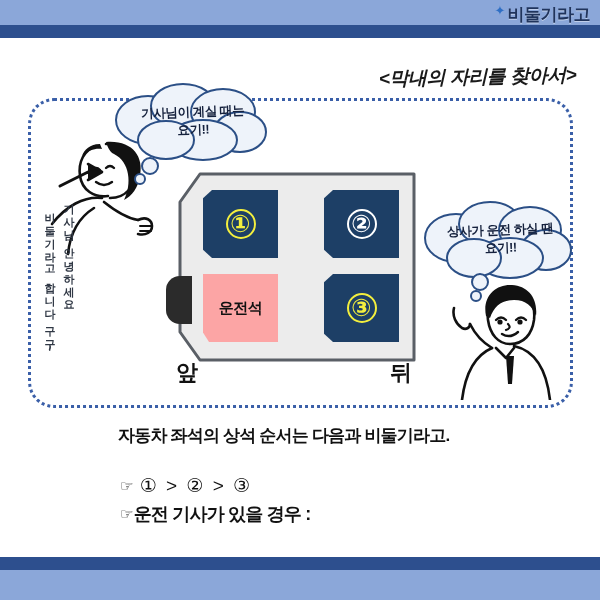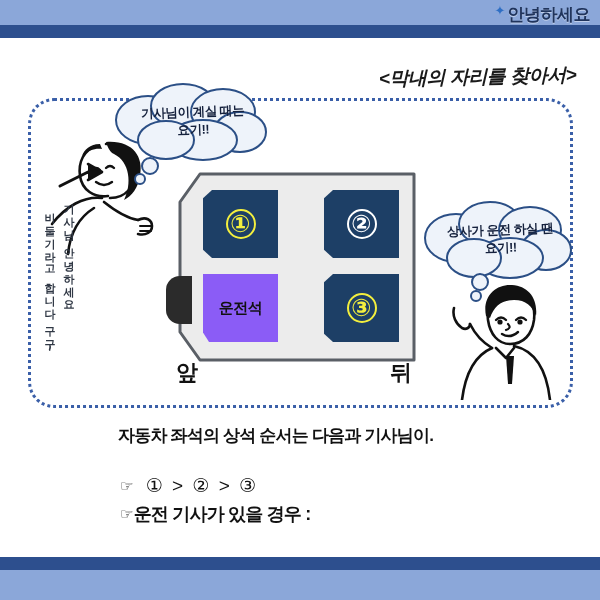--- a/index.html
+++ b/index.html
@@ -84,21 +84,21 @@
     clip-path:polygon(12% 0,100% 0,100% 100%,12% 100%,0 88%,0 12%);}
   .seatnum{
     font-size:24px;font-weight:bold;line-height:1;
     width:30px;height:30px;border-radius:50%;
     display:flex;align-items:center;justify-content:center;
     box-sizing:border-box;
   }
   .seatnum.yellow{color:#f3ef3e;border:2.5px solid #f3ef3e;}
   .seatnum.white{color:#ffffff;border:2.5px solid #ffffff;}
   .driver{
-    position:absolute;left:25px;top:102px;width:75px;height:68px;background:#8b5cf6;
+    position:absolute;left:25px;top:102px;width:75px;height:68px;background:#fca5a5;
     clip-path:polygon(0 0,100% 0,100% 100%,8% 100%,0 86%);
     display:flex;align-items:center;justify-content:center;
   }
   .driver span{font-size:15px;font-weight:bold;color:#111;letter-spacing:-0.5px;}
   .wheelblob{
     position:absolute;left:-12px;top:104px;width:26px;height:48px;
     background:#2b2b2b;border-radius:14px 0 0 14px;
   }
   .frontlabel,.backlabel{
     position:absolute;font-size:22px;font-weight:bold;color:#111;letter-spacing:-1px;
@@ -112,38 +112,38 @@
     font-size:17px;font-weight:bold;color:#111;letter-spacing:-0.8px;
   }
   .rule{
     position:absolute;display:flex;align-items:center;
     font-size:18px;font-weight:bold;color:#111;letter-spacing:-0.8px;
     white-space:nowrap;
   }
   #rule-1{left:120px;top:474px;}
   #rule-2{left:120px;top:502px;}
   .hand{font-size:15px;margin-right:1px;color:#111;}
-  .rule .order{margin-left:12px;letter-spacing:2px;font-weight:normal;font-size:19px;}
+  .rule .order{margin-left:6px;letter-spacing:2px;font-weight:normal;font-size:19px;}
 
   
   .char{position:absolute;}
   #char-woman{left:40px;top:128px;width:140px;height:130px;}
   #char-man{left:452px;top:272px;width:130px;height:128px;}
 </style>
 </head>
 <body>
 
 <div class="page">
 
   <div class="band-top-light"></div>
   <div class="band-top-dark"></div>
 
   <div class="logo">
     <span class="logo-spark">✦</span>
-    <span class="logo-text">안녕하세요</span>
+    <span class="logo-text">비둘기라고</span>
   </div>
 
   <div class="headline">&lt;막내의 자리를 찾아서&gt;</div>
 
   <div class="panel"></div>
 
   <div class="char" id="char-woman">
     <svg width="140" height="130" viewBox="0 0 140 130">
       <g fill="none" stroke="#111" stroke-width="2.6" stroke-linecap="round" stroke-linejoin="round">
         <path d="M56 18 C44 22 38 34 40 48 C42 62 54 70 68 68"></path>
@@ -246,21 +246,21 @@
       <span class="seatnum yellow">③</span>
     </div>
     <div class="driver">
       <span>운전석</span>
     </div>
   </div>
 
   <div class="frontlabel">앞</div>
   <div class="backlabel">뒤</div>
 
-  <div class="sum-title">자동차 좌석의 상석 순서는 다음과 기사님이.</div>
+  <div class="sum-title">자동차 좌석의 상석 순서는 다음과 비둘기라고.</div>
 
   <div class="rule" id="rule-1">
     <span class="hand">☞</span>
     <span class="order">① &gt; ② &gt; ③</span>
   </div>
 
   <div class="rule" id="rule-2">
     <span class="hand">☞</span>
     <span>운전 기사가 있을 경우 :</span>
   </div>

